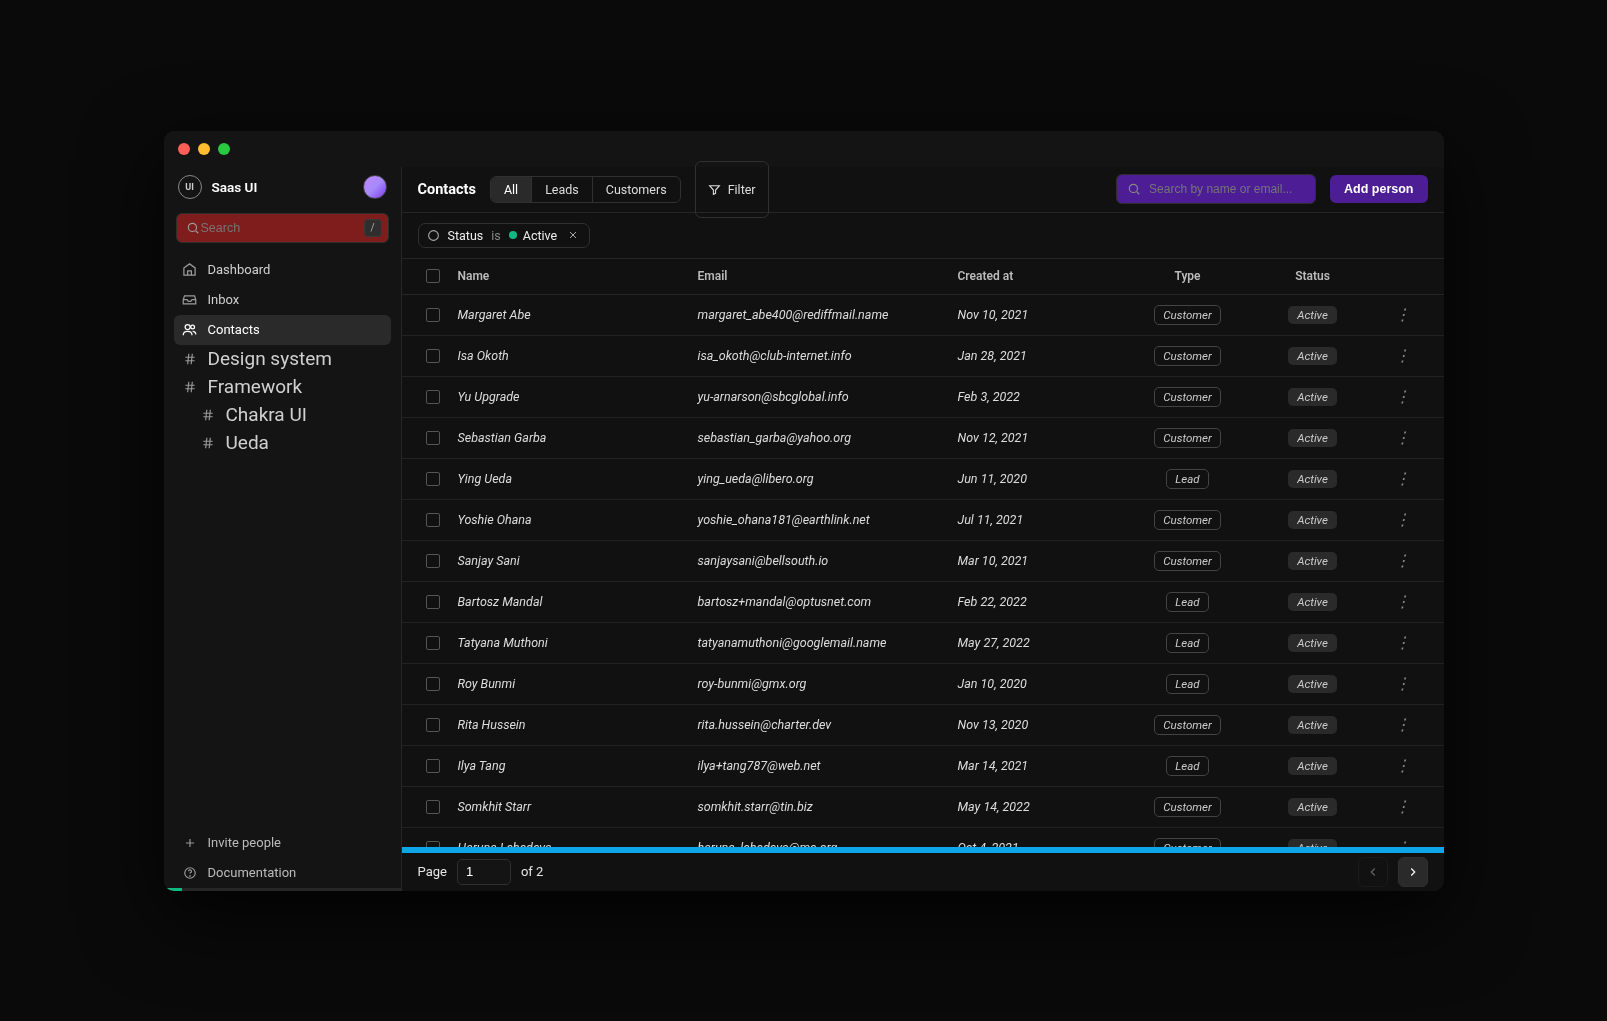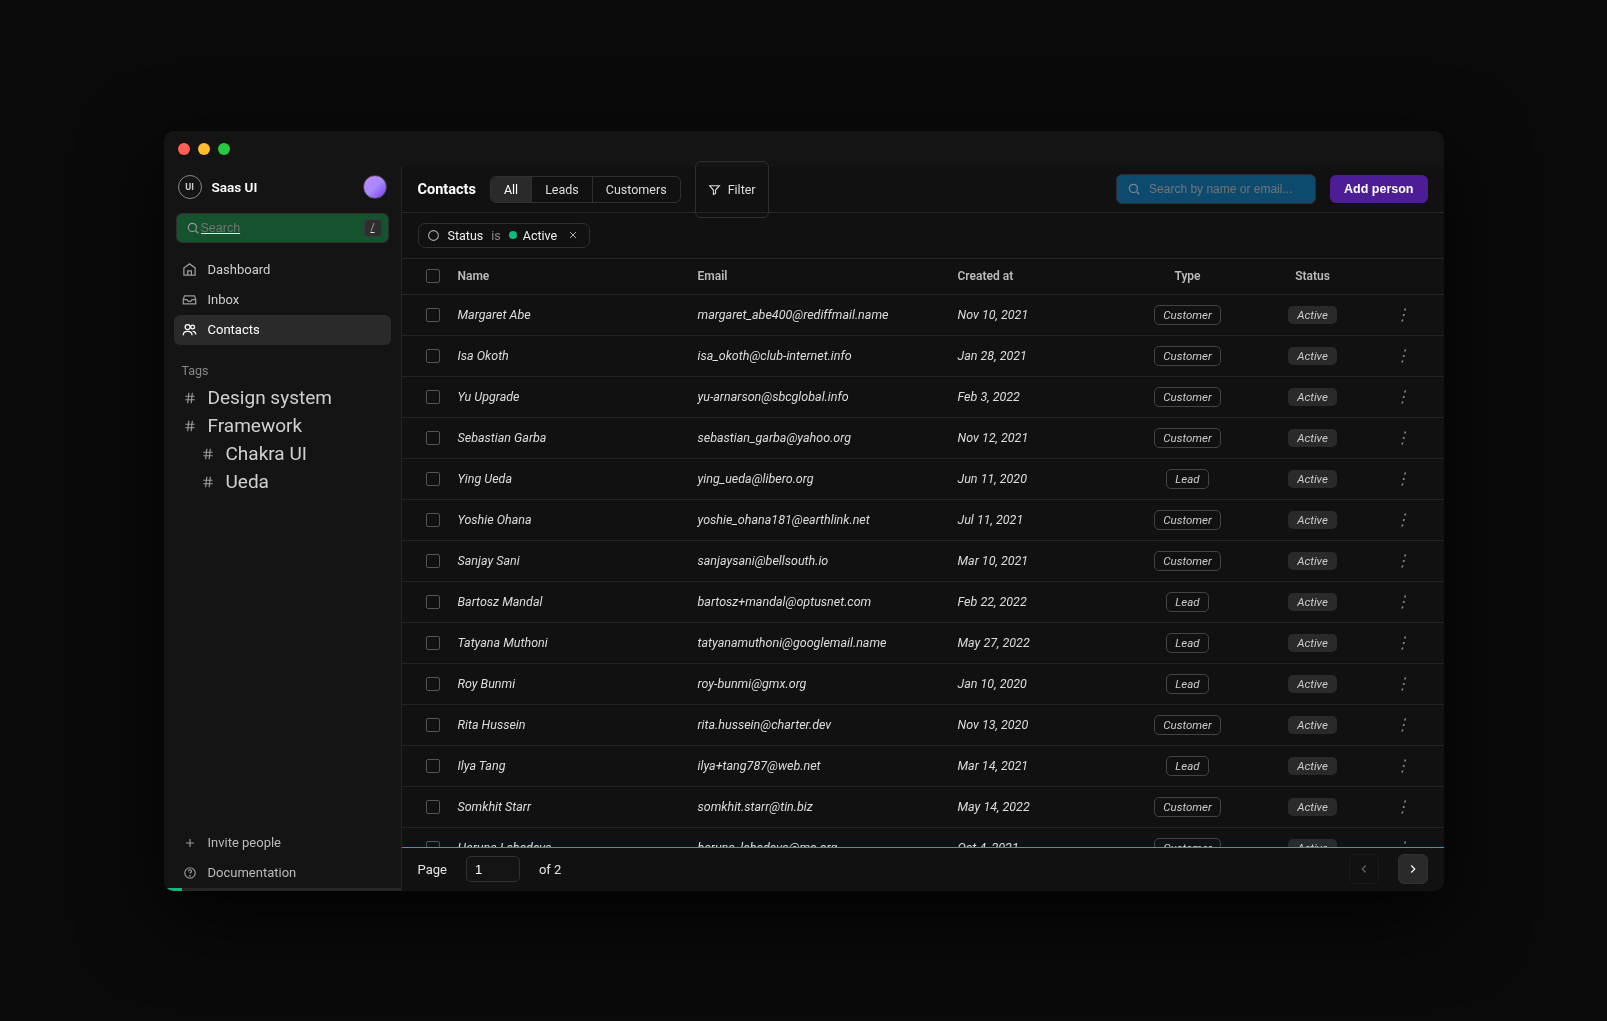--- a/index.html
+++ b/index.html
@@ -10,21 +10,21 @@
 .dot { width: 12px; height: 12px; border-radius: 50%; }
 .dot.r { background: #ff5f57; } .dot.y { background: #febc2e; } .dot.g { background: #28c840; }
 .body { flex: 1; display: flex; min-height: 0; }
 .sidebar { width: 238px; background: #141414; border-right: 1px solid #262626; display: flex; flex-direction: column; }
 .sb-head { display: flex; align-items: center; justify-content: space-between; padding: 8px 14px 14px 14px; }
 .brand { display: flex; align-items: center; gap: 10px; }
 .logo { width: 24px; height: 24px; border: 1.5px solid #888; border-radius: 50%; display: flex; align-items: center; justify-content: center; font-size: 9px; font-weight: 700; color: #ccc; }
 .brand-name { font-weight: 600; font-size: 13.5px; color: #fff; }
 .avatar { width: 24px; height: 24px; border-radius: 50%; background: linear-gradient(135deg,#c084fc,#a78bfa,#7c3aed); border: 1px solid #444; }
 .search-wrap { padding: 0 12px; margin-bottom: 12px; }
-.search { height: 30px; background: #14532d; border: 1px solid #2e2e2e; border-radius: 6px; display: flex; align-items: center; padding: 0 6px 0 8px; gap: 0; text-decoration: underline; }
+.search { height: 30px; background: #7f1d1d; border: 1px solid #2e2e2e; border-radius: 6px; display: flex; align-items: center; padding: 0 6px 0 8px; gap: 0; }
 .search input { flex: 1; background: none; border: none; color: #999; font-size: 12.5px; outline: none; }
 .kbd { background: #2e2e2e; border: 1px solid #3a3a3a; border-radius: 4px; width: 18px; height: 18px; display: flex; align-items: center; justify-content: center; font-size: 10px; color: #aaa; }
 .nav { padding: 0 10px; }
 .nav-item { display: flex; align-items: center; gap: 10px; height: 30px; padding: 0 8px; border-radius: 6px; color: #d0d0d0; cursor: pointer; font-size: 13px; }
 .nav-item.active { background: #2a2a2a; color: #fff; }
 .nav-icon { width: 16px; height: 16px; display: flex; align-items: center; justify-content: center; color: #999; }
 .nav-item.active .nav-icon { color: #fff; }
 .section-label { padding: 18px 18px 6px 18px; color: #888; font-size: 12.5px; }
 .tag-item { display: flex; align-items: center; gap: 10px; height: 28px; padding: 0 18px; color: #d0d0d0; cursor: pointer; font-size: 19px; }
 .tag-sub { padding-left: 36px; }
@@ -39,39 +39,39 @@
 .progress-fill { height: 100%; width: 8%; background: #10b981; }
 .main { flex: 1; display: flex; flex-direction: column; min-width: 0; background: #111; }
 .topbar { height: 46px; border-bottom: 1px solid #262626; display: flex; align-items: center; padding: 0 16px; gap: 14px; }
 .page-title { font-weight: 700; font-size: 14.5px; color: #fff; }
 .seg { display: flex; border: 1px solid #303030; border-radius: 6px; overflow: hidden; }
 .seg-btn { padding: 5px 13px; font-size: 12.5px; color: #ddd; cursor: pointer; border-right: 1px solid #303030; }
 .seg-btn:last-child { border-right: none; }
 .seg-btn.active { background: #2a2a2a; color: #fff; }
 .filter-btn { display: flex; align-items: center; gap: 7px; border: 1px solid #303030; border-radius: 6px; padding: 20px 12px; font-size: 12.5px; color: #ddd; cursor: pointer; }
 .top-spacer { flex: 1; }
-.top-search { width: 200px; height: 30px; background: #0c4a6e; border: 1px solid #2e2e2e; border-radius: 6px; display: flex; align-items: center; padding: 0 10px; gap: 8px; }
+.top-search { width: 200px; height: 30px; background: #4c1d95; border: 1px solid #2e2e2e; border-radius: 6px; display: flex; align-items: center; padding: 0 10px; gap: 8px; }
 .top-search input { flex: 1; background: none; border: none; color: #999; font-size: 12px; outline: none; }
 .add-btn { background: #4c1d95; color: #fff; border: none; padding: 7px 14px; border-radius: 6px; font-weight: 600; font-size: 12.5px; cursor: pointer; }
 .filterbar { padding: 10px 16px; border-bottom: 1px solid #262626; display: flex; }
 .chip { display: flex; align-items: center; gap: 8px; border: 1px solid #303030; border-radius: 7px; padding: 4px 8px 4px 8px; font-size: 12.5px; }
 .chip-lbl { color: #eee; }
 .chip-op { color: #888; }
 .chip-val { display: flex; align-items: center; gap: 6px; color: #eee; }
 .status-dot { width: 8px; height: 8px; border-radius: 50%; background: #10b981; }
 .chip-x { color: #aaa; cursor: pointer; padding: 0 2px; }
 .table-wrap { flex: 1; overflow: auto; }
 .thead { display: grid; grid-template-columns: 50px 240px 260px 170px 120px 130px 50px; height: 36px; align-items: center; border-bottom: 1px solid #262626; color: #bbb; font-size: 12px; font-weight: 600; padding: 0 6px; }
 .row { display: grid; grid-template-columns: 50px 240px 260px 170px 120px 130px 50px; height: 41px; align-items: center; border-bottom: 1px solid #222; font-size: 12.5px; color: #ddd; padding: 0 6px; font-style: italic; }
 .chk { width: 14px; height: 14px; border: 1.5px solid #555; border-radius: 2px; margin: 0 auto; cursor: pointer; }
 .col-type, .col-status { display: flex; justify-content: center; }
 .badge { border: 1px solid #444; border-radius: 5px; padding: 2px 8px; font-size: 11.5px; color: #ccc; }
 .pill { background: #2a2a2a; border-radius: 5px; padding: 2px 9px; font-size: 11.5px; color: #ccc; }
 .more { text-align: center; color: #888; cursor: pointer; font-size: 16px; }
-.pager { height: 44px; border-top: 1px solid #0ea5e9; display: flex; align-items: center; padding: 0 16px; gap: 19px; font-size: 13px; }
+.pager { height: 44px; border-top: 6px solid #0ea5e9; display: flex; align-items: center; padding: 0 16px; gap: 10px; font-size: 13px; }
 .page-input { width: 54px; height: 26px; background: #141414; border: 1px solid #303030; border-radius: 5px; color: #fff; padding: 0 8px; font-size: 13px; }
 .pager-spacer { flex: 1; }
 .pager-btn { width: 30px; height: 30px; border: 1px solid #303030; border-radius: 6px; display: flex; align-items: center; justify-content: center; cursor: pointer; color: #fff; }
 .pager-btn.disabled { opacity: .35; }
 .pager-btn.solid { background: #2a2a2a; }
 svg { display: block; }
 </style>
 </head>
 <body>
 
@@ -129,21 +129,20 @@
               <svg width="15" height="15" viewBox="0 0 24 24" fill="none" stroke="currentColor" stroke-width="2">
                 <circle cx="9" cy="8" r="4"></circle>
                 <path d="M2 21c0-4 3-6 7-6s7 2 7 6"></path>
                 <circle cx="17" cy="8" r="3"></circle>
                 <path d="M22 20c0-3-2-5-5-5"></path>
               </svg>
             </span>
           <span>Contacts</span>
         </div>
       </nav>
-      <div class="section-label">Tags</div>
       <div>
         <div class="tag-item">
           <span class="nav-icon">
               <svg width="14" height="14" viewBox="0 0 24 24" fill="none" stroke="currentColor" stroke-width="2">
                 <path d="M4 9h16M4 15h16M10 3 8 21M16 3l-2 18"></path>
               </svg>
             </span>
           <span>Design system</span>
         </div>
         <div class="tag-item">

